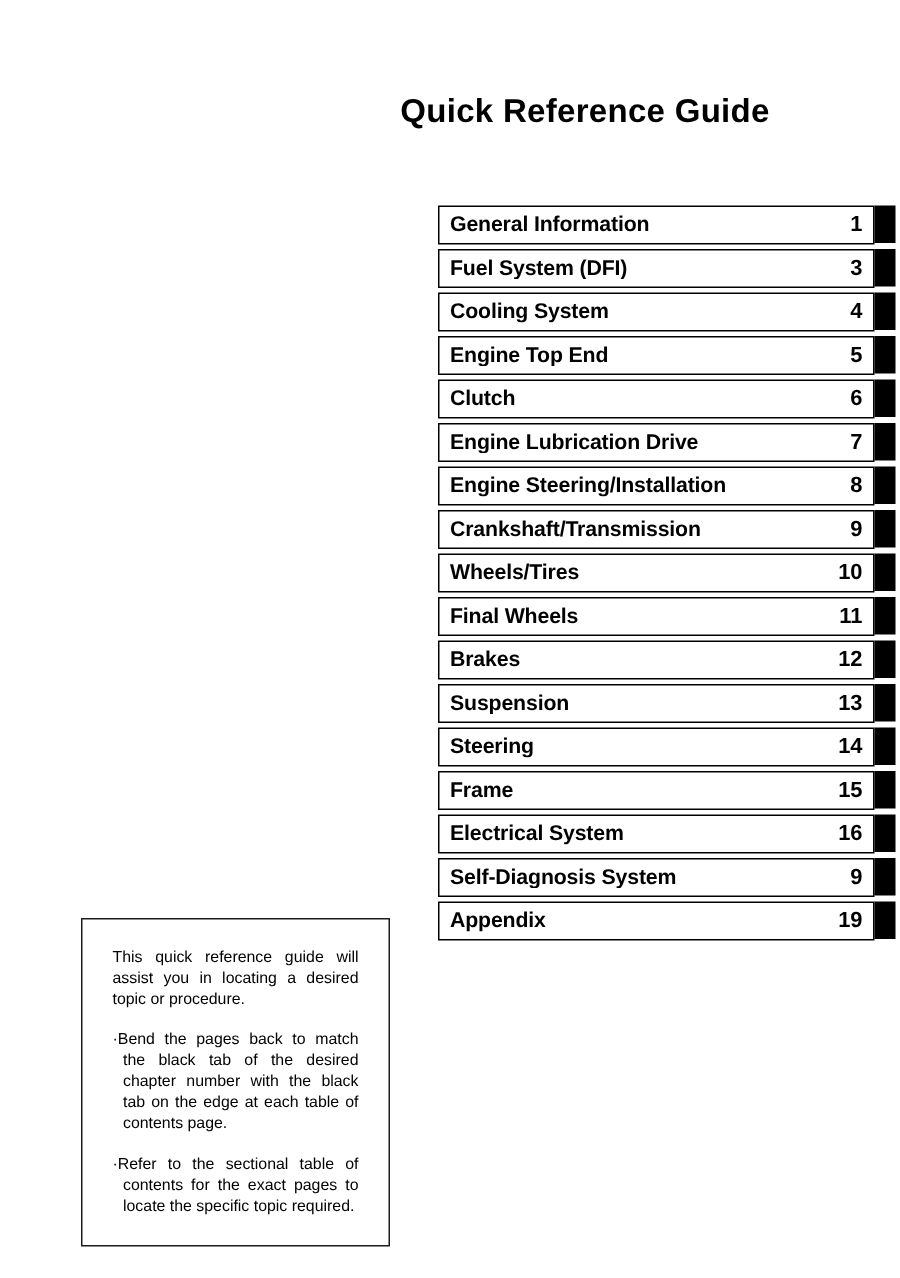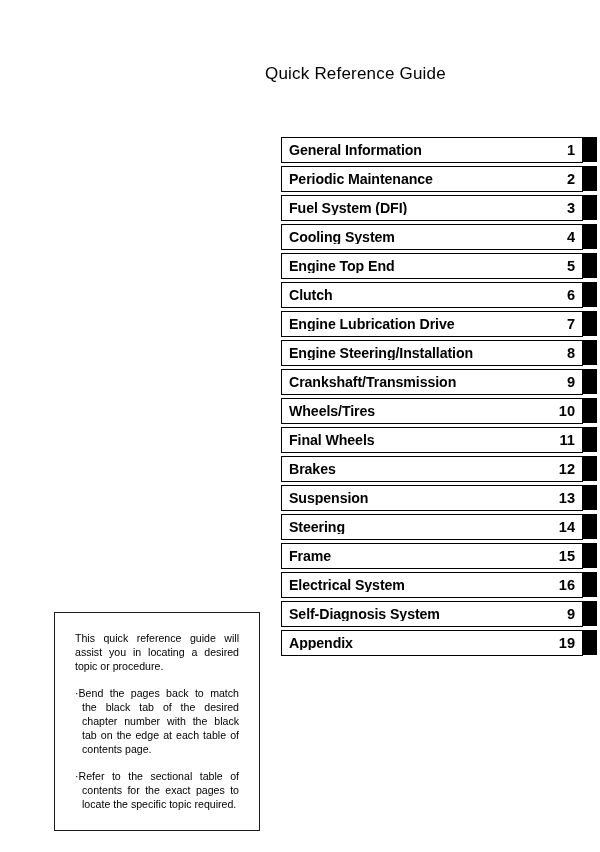--- a/index.html
+++ b/index.html
@@ -21,23 +21,23 @@
     inset: 0;
     background: #ffffff;
   }
 
   
   #title {
     position: absolute;
     left: 265px;
     top: 61px;
     width: 250px;
-    text-align: left;
-    font-size: 17px;
-    font-weight: normal;
+    text-align: center;
+    font-size: 22px;
+    font-weight: bold;
     letter-spacing: 0.2px;
     line-height: 26px;
     white-space: nowrap;
   }
 
   
   #chapter-list {
     position: absolute;
     left: 277px;
     top: 137px;
@@ -45,21 +45,21 @@
   }
 
   .chapter-row {
     position: relative;
     height: 25px;
     margin-bottom: 4px;
   }
 
   .chapter-box {
     position: absolute;
-    left: 4px;
+    left: 15px;
     top: 0;
     right: 14px;
     height: 26px;
     box-sizing: border-box;
     border: 1.6px solid #000000;
     background: #ffffff;
     display: flex;
     align-items: center;
     padding: 0 6px 0 7px;
   }
@@ -136,27 +136,20 @@
   <div id="chapter-list">
       <div class="chapter-row">
         <div class="chapter-box">
           <span class="chapter-title">General Information</span>
           <span class="chapter-number">1</span>
         </div>
         <div class="chapter-tab"></div>
       </div>
       <div class="chapter-row">
         <div class="chapter-box">
-          <span class="chapter-title">Periodic Maintenance</span>
-          <span class="chapter-number">2</span>
-        </div>
-        <div class="chapter-tab"></div>
-      </div>
-      <div class="chapter-row">
-        <div class="chapter-box">
           <span class="chapter-title">Fuel System (DFI)</span>
           <span class="chapter-number">3</span>
         </div>
         <div class="chapter-tab"></div>
       </div>
       <div class="chapter-row">
         <div class="chapter-box">
           <span class="chapter-title">Cooling System</span>
           <span class="chapter-number">4</span>
         </div>

